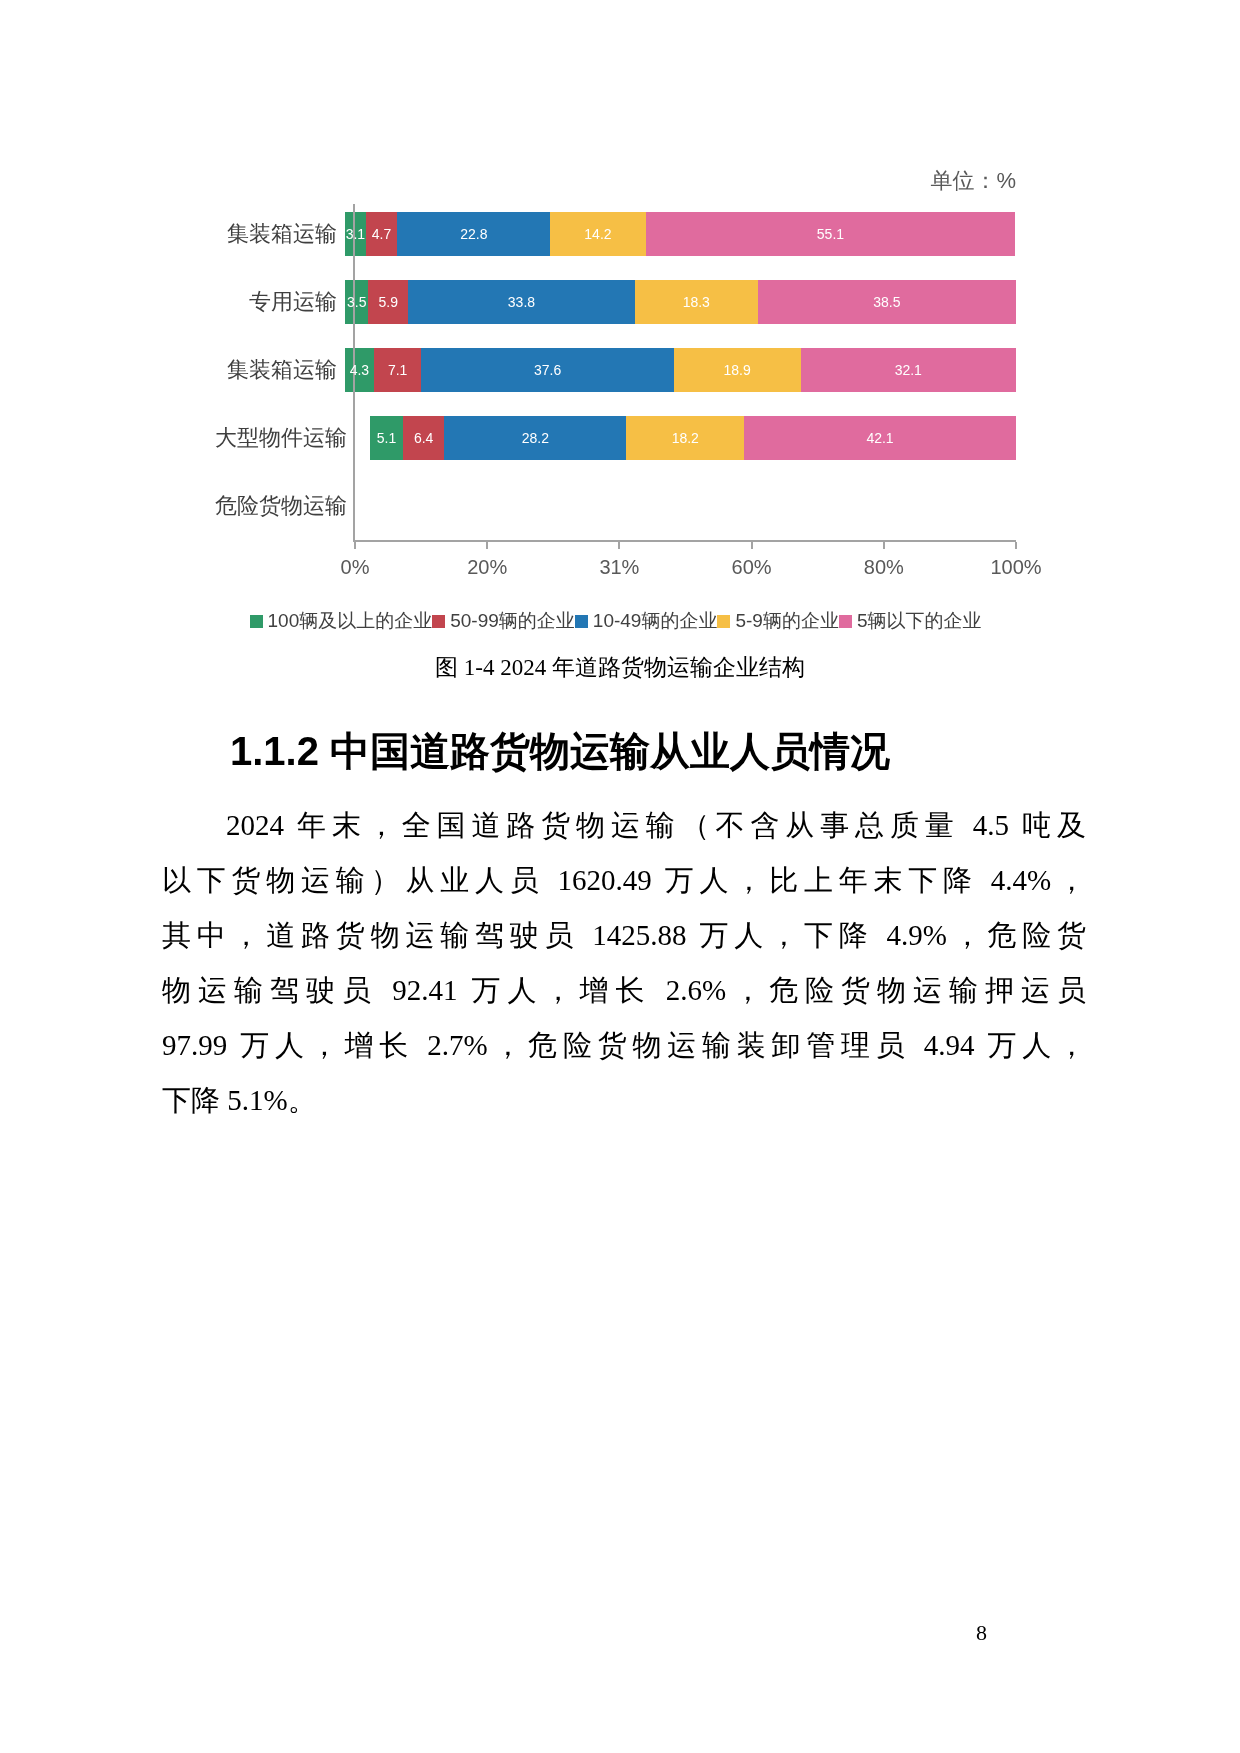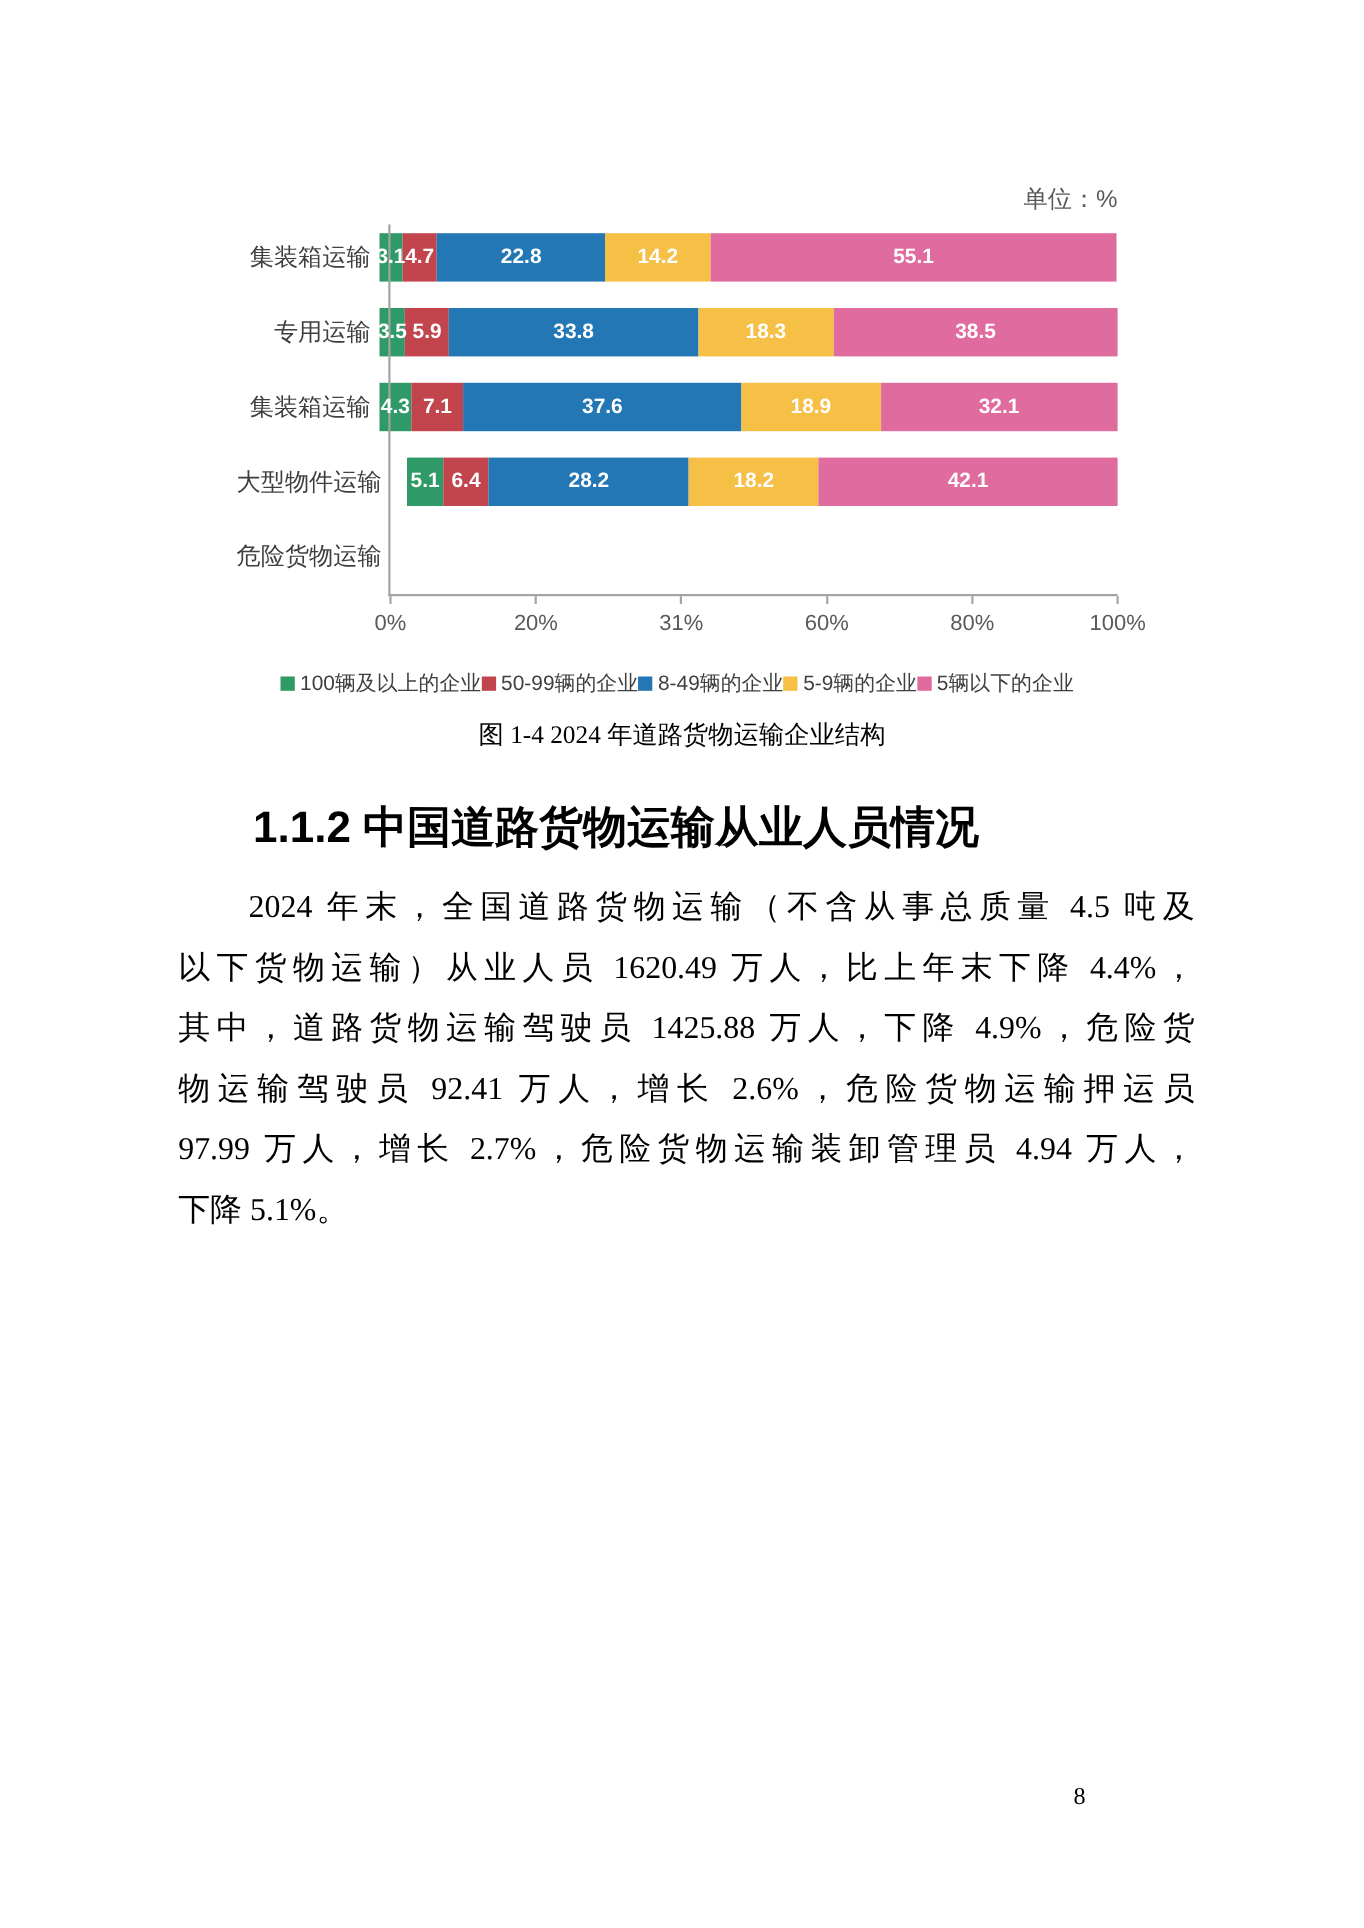--- a/index.html
+++ b/index.html
@@ -23,21 +23,21 @@
   .row { display:flex; align-items:center; height:44px; margin-bottom:24px; }
   .row:last-child { margin-bottom:0; }
   .cat-label {
     width:130px; padding-right:8px; box-sizing:border-box; text-align:right;
     font-size:22px; color:#3f3f3f; white-space:nowrap;
   }
   .segs { flex:1; height:44px; display:flex; }
   .seg { position:relative; height:100%; }
   .seg-label {
     position:absolute; left:50%; top:50%; transform:translate(-50%,-50%);
-    color:#ffffff; font-weight:bold; font-size:19px; white-space:nowrap; z-index:2;text-align:right;
+    color:#ffffff; font-weight:normal; font-size:14px; white-space:nowrap; z-index:2;text-align:right;
   }
   .seg-label.shift-left { left:auto; right:calc(100% + 3px); transform:translateY(-50%); }
   .ticks-row { position:relative; margin-left:140px; height:8px; }
   .tick { position:absolute; top:0; width:2px; height:7px; background:#a3a3a3; }
   .tick-labels { position:relative; margin-left:140px; height:26px; margin-top:6px; }
   .tick-label {
     position:absolute; transform:translateX(-50%);
     font-size:20px; color:#595959; white-space:nowrap;
   }
   .legend { display:flex; justify-content:center; margin-top:26px; }
@@ -175,21 +175,21 @@
         <div class="legend-item">
           <span class="swatch" style="background: rgb(47, 154, 104);"></span>
           <span>100辆及以上的企业</span>
         </div>
         <div class="legend-item">
           <span class="swatch" style="background: rgb(194, 69, 78);"></span>
           <span>50-99辆的企业</span>
         </div>
         <div class="legend-item">
           <span class="swatch" style="background: rgb(35, 119, 180);"></span>
-          <span>8-49辆的企业</span>
+          <span>10-49辆的企业</span>
         </div>
         <div class="legend-item">
           <span class="swatch" style="background: rgb(246, 191, 69);"></span>
           <span>5-9辆的企业</span>
         </div>
         <div class="legend-item">
           <span class="swatch" style="background: rgb(224, 107, 158);"></span>
           <span>5辆以下的企业</span>
         </div>
       </div>

